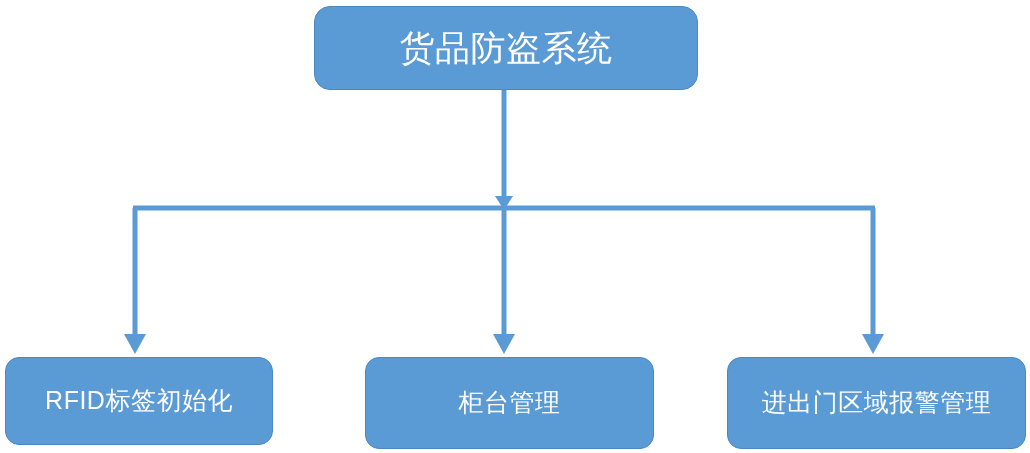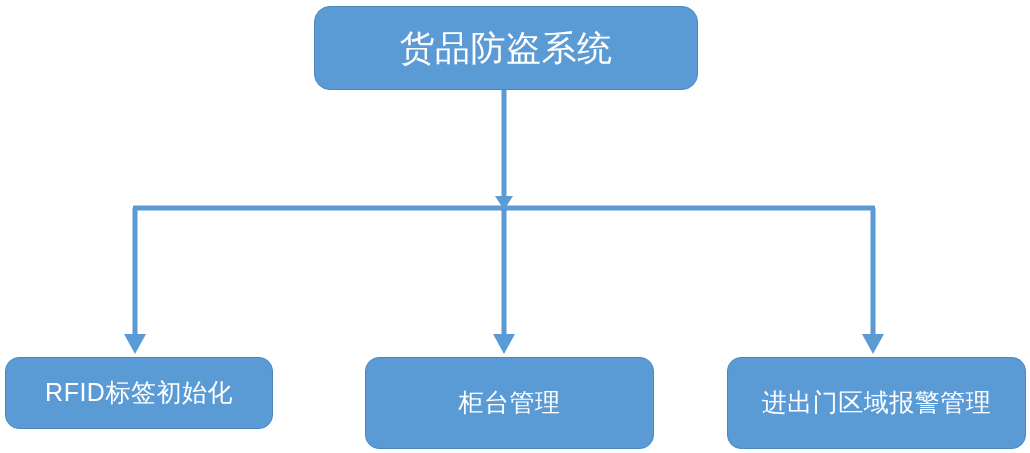--- a/index.html
+++ b/index.html
@@ -42,21 +42,21 @@
     top: 6px;
     width: 384px;
     height: 84px;
     border-radius: 16px;
     font-size: 35px;
   }
   #node-child-0 {
     left: 5px;
     top: 357px;
     width: 268px;
-    height: 72px;
+    height: 88px;
     font-size: 25px;
   }
   #node-child-1 {
     left: 365px;
     top: 357px;
     width: 289px;
     height: 92px;
     font-size: 25px;
   }
   #node-child-2 {

